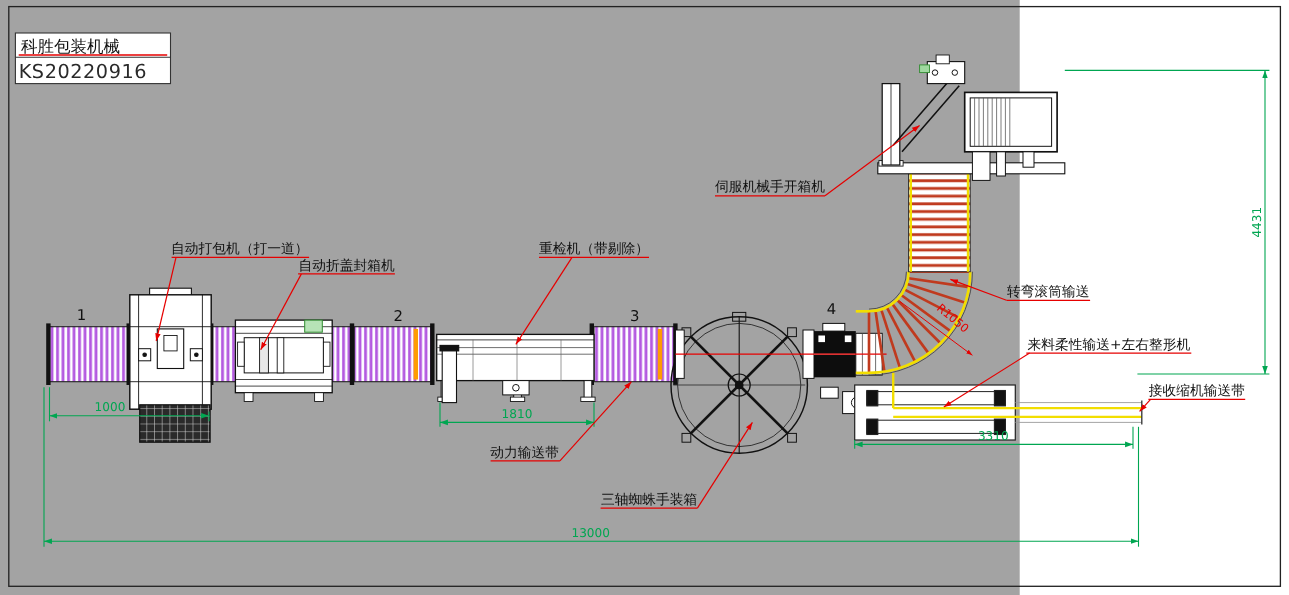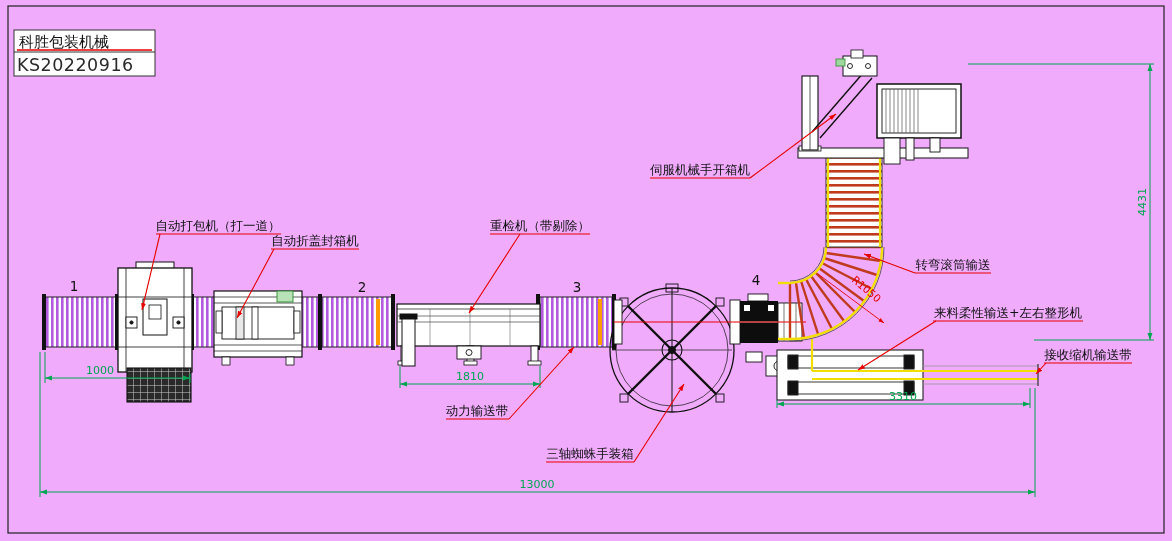--- a/index.html
+++ b/index.html
@@ -1,20 +1,20 @@
 <!DOCTYPE html>
 <html style="--green: #00a651; --red: #e60000; --purple: #b45ae0; --yellow: #f2de00; --orange: #ff9c00; --roller-red: #c03a1e;"><head>
 <meta charset="utf-8">
 <style>
   :root{
     --green:#00a651; --red:#e60000; --purple:#b45ae0;
     --yellow:#f2de00; --orange:#ff9c00; --roller-red:#c03a1e;
   }
   html,body{margin:0;padding:0;background:#fff;}
-  .canvas{position:relative;width:1172px;height:541px;background:#f0abfc;
+  .canvas{position:relative;width:927px;height:541px;background:#a3a3a3;
     font-family:"DejaVu Sans","Liberation Sans",sans-serif;}
   svg text{font-family:"DejaVu Sans","Liberation Sans",sans-serif;}
   .lbl{font-size:12.5px;fill:#111;}
   .num{font-size:13.5px;fill:#111;}
   .dim{font-size:11px;fill:var(--green);}
   .dimr{font-size:10.5px;fill:var(--red);}
   .title-cn{font-size:15px;fill:#111;}
   .title-no{font-size:17.5px;fill:#2a2a2a;letter-spacing:.5px;}
 </style>
 </head>

